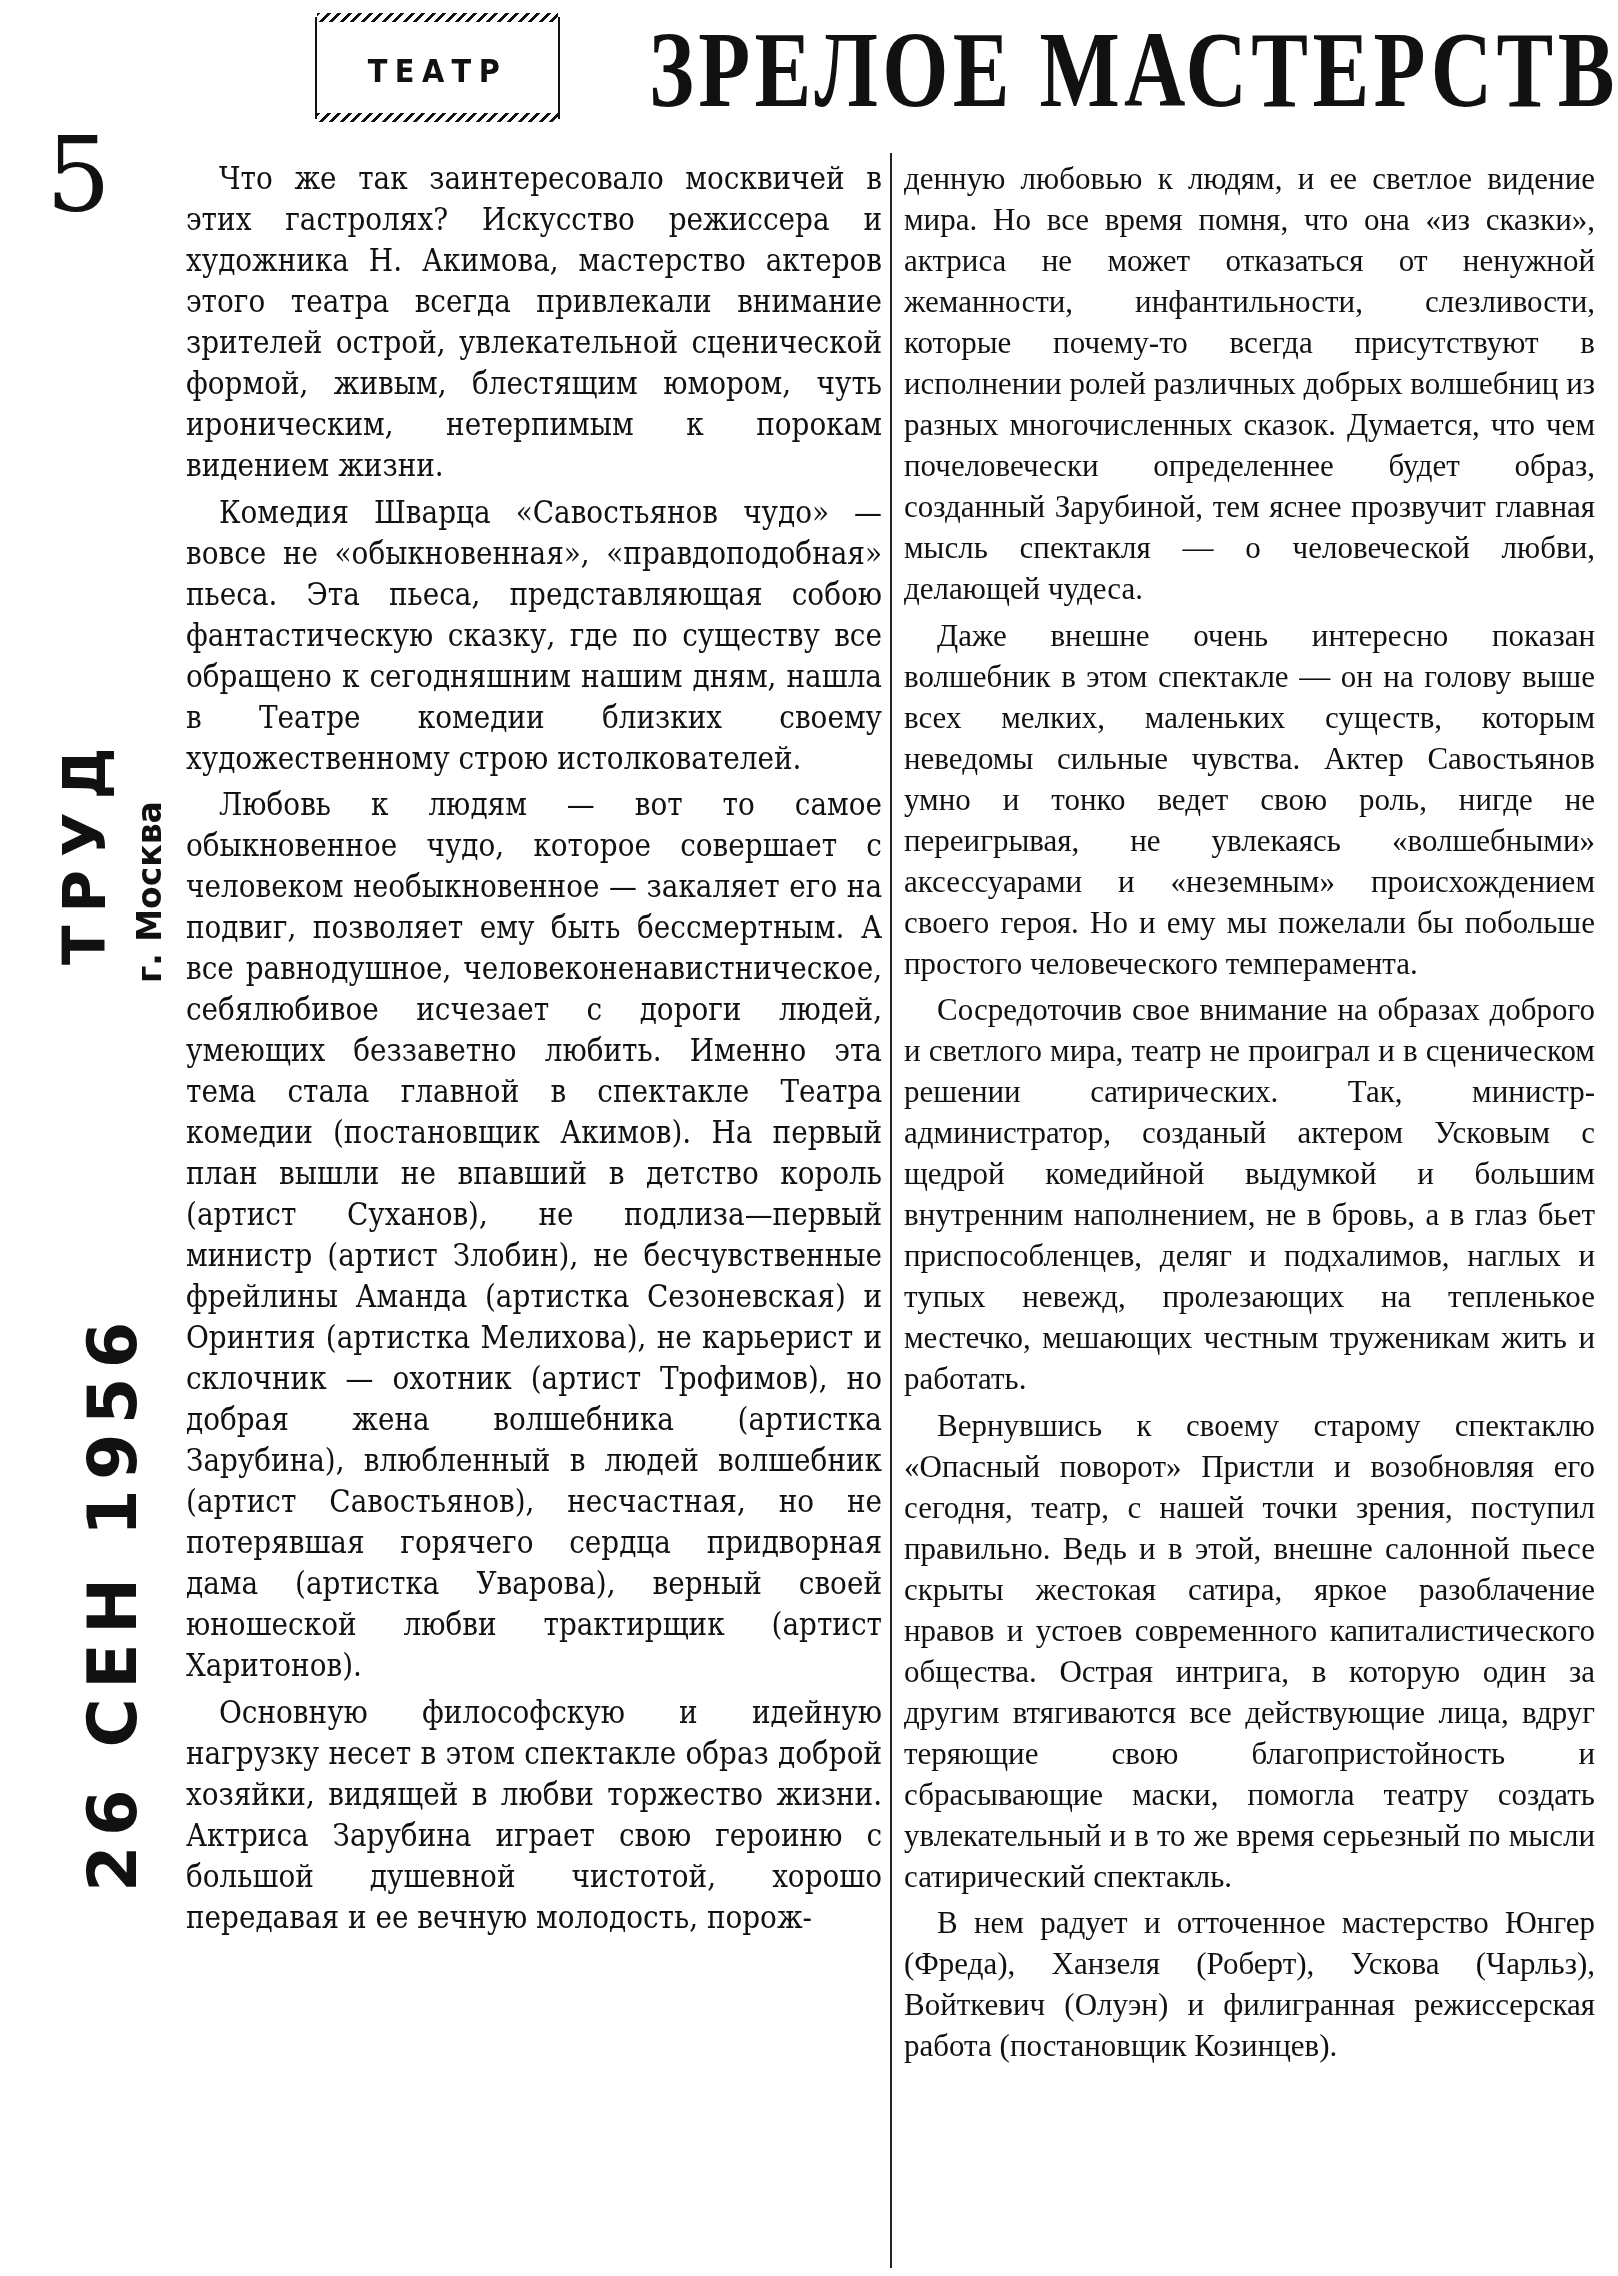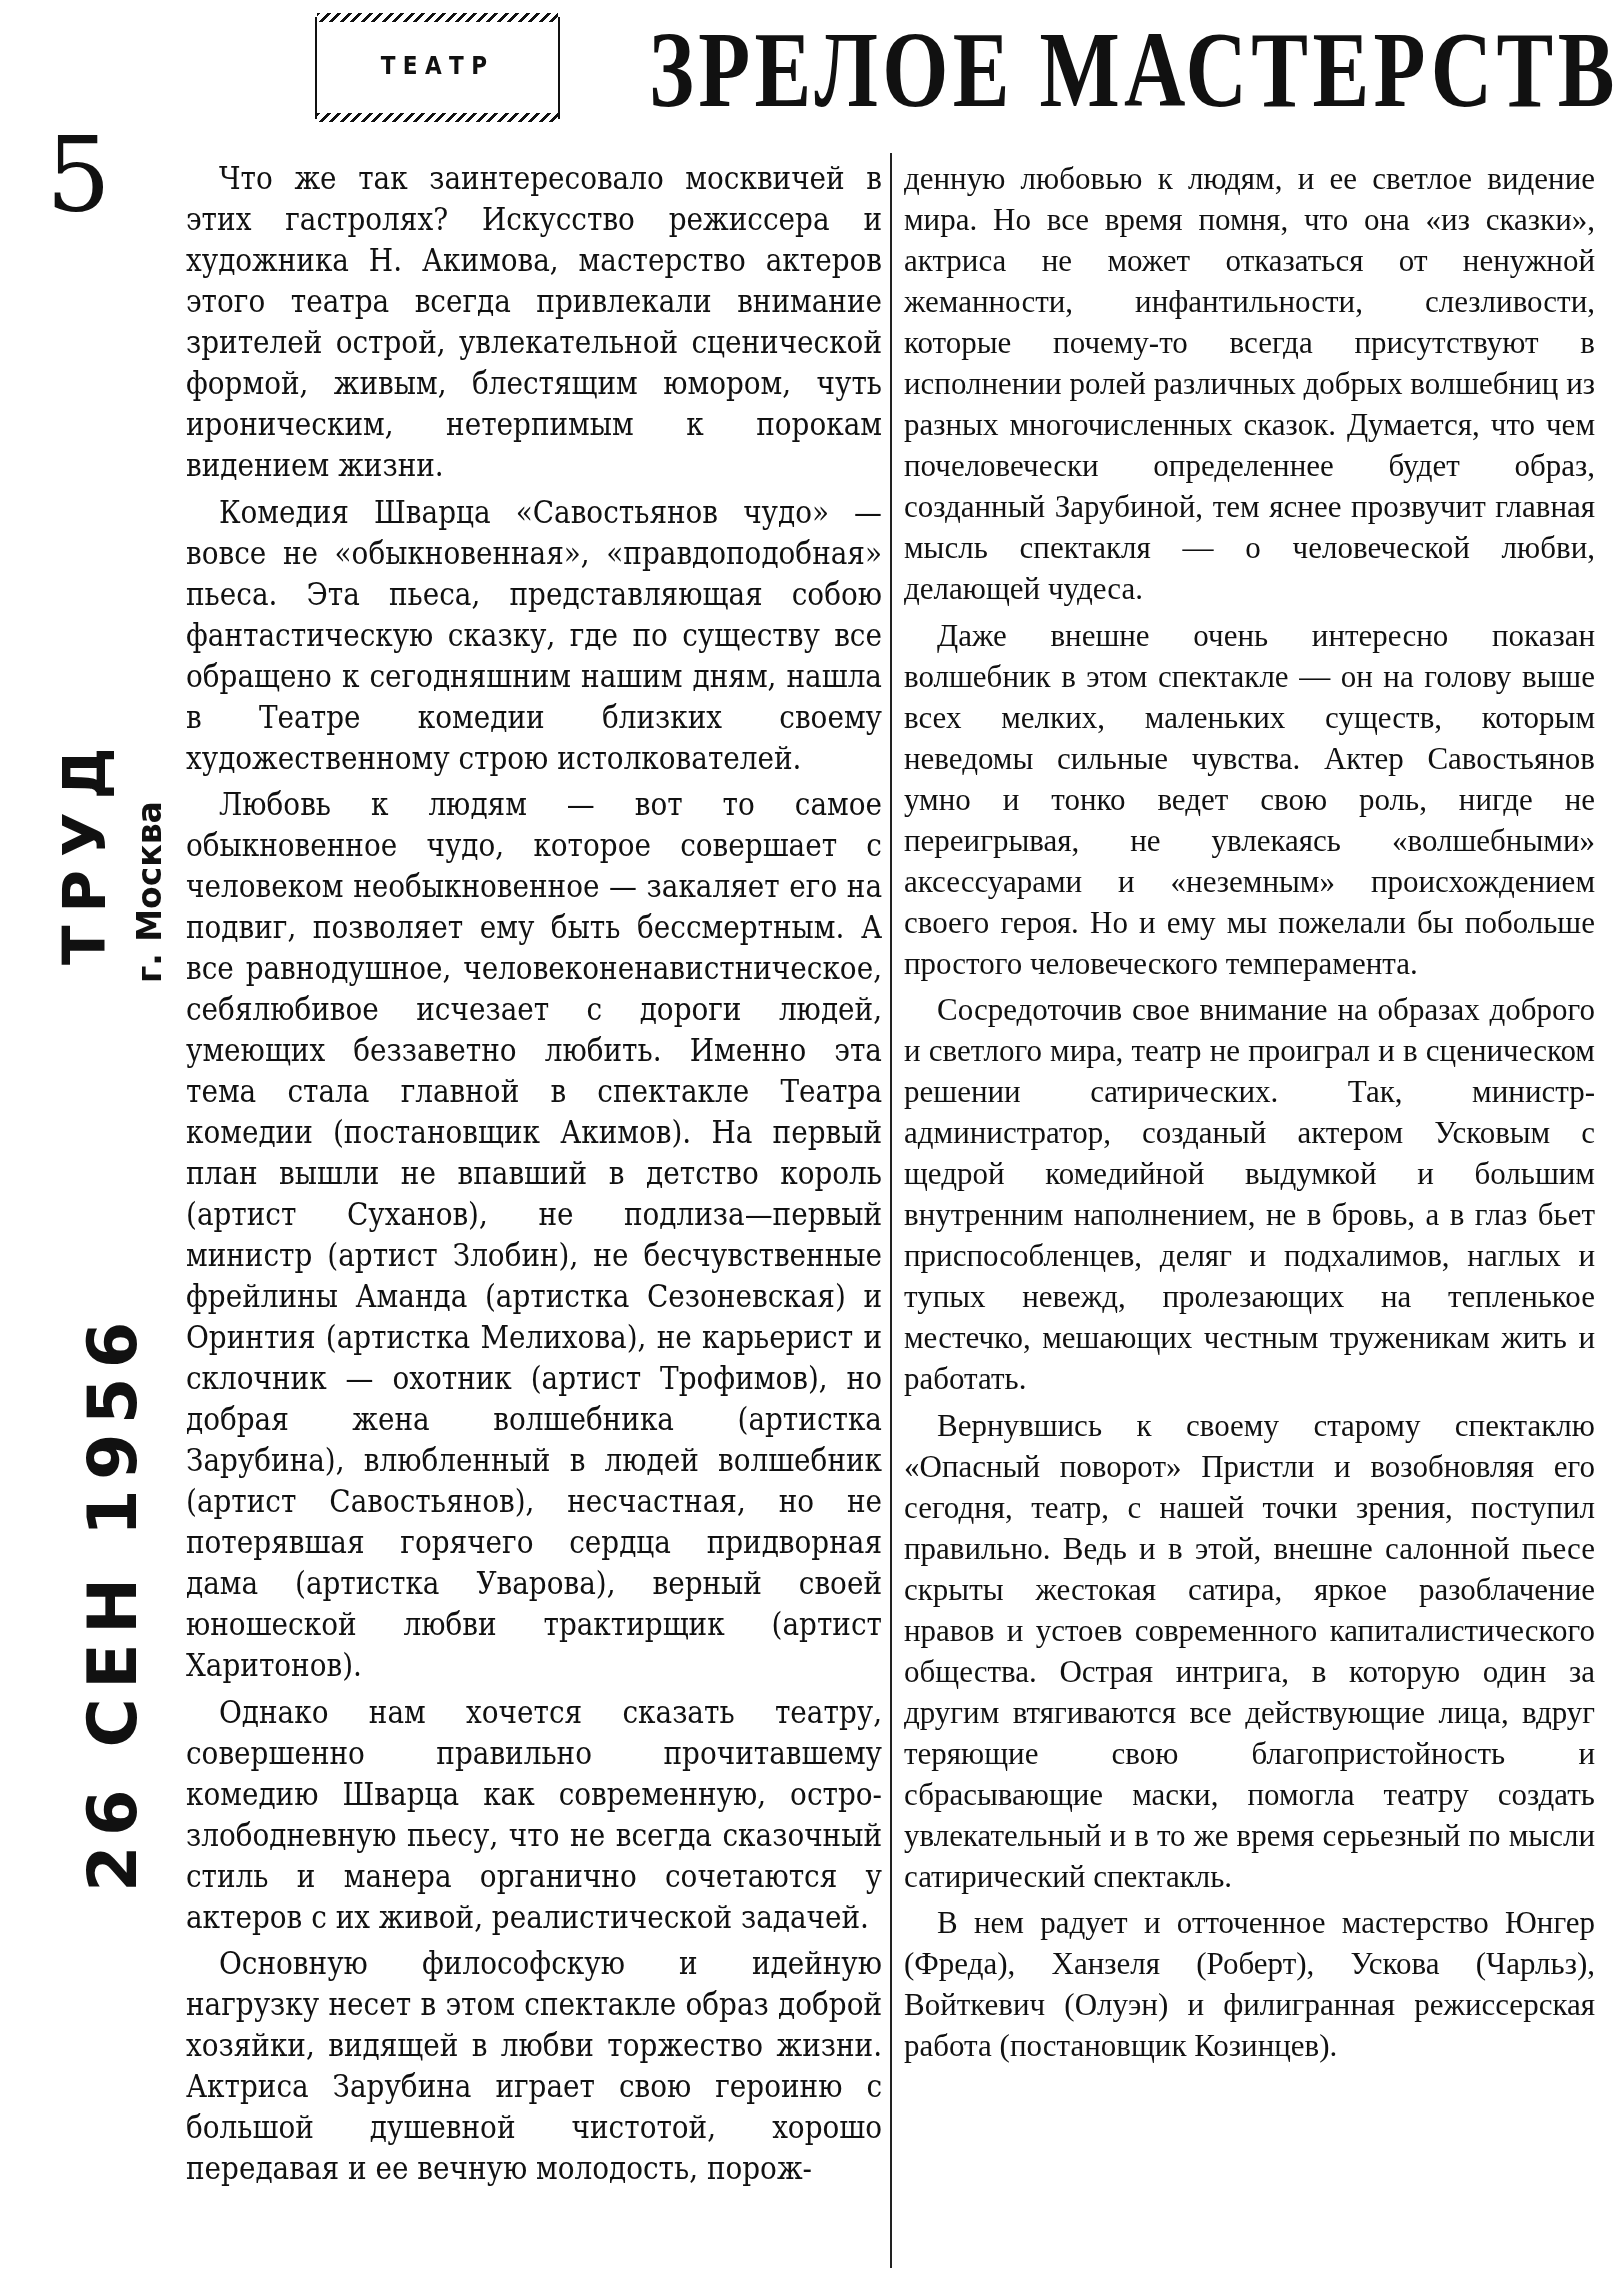--- a/index.html
+++ b/index.html
@@ -4,21 +4,21 @@
 <style>
   html, body { margin:0; padding:0; background:#ffffff; }
   body { width:1619px; height:2276px; position:relative; overflow:hidden;
          font-family:"DejaVu Serif", serif; color:#111; }
   .rubric { position:absolute; left:315px; top:16.7px; width:241px; height:102px;
             border-left:2.8px solid #111; border-right:2.8px solid #111; }
   .rubric::before, .rubric::after { content:""; position:absolute; left:0; right:0; height:9.3px;
             background: repeating-linear-gradient(135deg,#111 0 2.8px, transparent 2.8px 7.4px); }
   .rubric::before { top:-3.7px; } .rubric::after { bottom:-3.7px; }
   .rubric span { position:absolute; left:0; right:0; top:35px; text-align:center;
-            font-family:"DejaVu Sans Condensed","DejaVu Sans",sans-serif; font-size:24px; letter-spacing:7.4px; font-weight:bold; }
+            font-family:"DejaVu Sans Condensed","DejaVu Sans",sans-serif; font-size:32px; letter-spacing:7.4px; font-weight:bold; }
   .headline { position:absolute; left:649px; top:7.4px; font-family:"Liberation Serif", serif;
             font-size:109px; font-weight:bold; letter-spacing:5.6px; transform:scaleX(0.78); transform-origin:left top; white-space:nowrap; }
   .handmark { position:absolute; left:46px; top:116px; font-family:"DejaVu Serif", serif; font-size:102px; color:#111; font-weight:normal; }
   .masthead { position:absolute; left:51px; top:965px; transform:rotate(-90deg); transform-origin:left top;
             font-family:"DejaVu Sans", sans-serif; font-weight:bold; font-size:58px; letter-spacing:13px; white-space:nowrap; }
   .city { position:absolute; left:130px; top:983px; transform:rotate(-90deg); transform-origin:left top;
             font-family:"DejaVu Sans", sans-serif; font-weight:bold; font-size:33px; white-space:nowrap; }
   .date { position:absolute; left:74px; top:1892px; transform:rotate(-90deg); transform-origin:left top;
             font-family:"DejaVu Sans", sans-serif; font-weight:bold; font-size:67px; letter-spacing:9.3px; white-space:nowrap; }
   .col { position:absolute; top:158px; font-family:"DejaVu Serif Condensed","DejaVu Serif", serif;
@@ -39,21 +39,20 @@
 <div class="headline">ЗРЕЛОЕ МАСТЕРСТВО</div>
 
 <div class="masthead">ТРУД</div>
 <div class="city">г. Москва</div>
 <div class="date">26 СЕН 1956</div>
 
 <div class="col col1">
   <p>Что же так заинтересовало москвичей в этих гастролях? Искусство режиссера и художника Н. Акимова, мастерство актеров этого театра всегда привлекали внимание зрителей острой, увлекательной сценической формой, живым, блестящим юмором, чуть ироническим, нетерпимым к порокам видением жизни.</p>
   <p>Комедия Шварца «Савостьянов чудо» — вовсе не «обыкновенная», «правдоподобная» пьеса. Эта пьеса, представляющая собою фантастическую сказку, где по существу все обращено к сегодняшним нашим дням, нашла в Театре комедии близких своему художественному строю истолкователей.</p>
   <p>Любовь к людям — вот то самое обыкновенное чудо, которое совершает с человеком необыкновенное — закаляет его на подвиг, позволяет ему быть бессмертным. А все равнодушное, человеконенавистническое, себялюбивое исчезает с дороги людей, умеющих беззаветно любить. Именно эта тема стала главной в спектакле Театра комедии (постановщик Акимов). На первый план вышли не впавший в детство король (артист Суханов), не подлиза—первый министр (артист Злобин), не бесчувственные фрейлины Аманда (артистка Сезоневская) и Оринтия (артистка Мелихова), не карьерист и склочник — охотник (артист Трофимов), но добрая жена волшебника (артистка Зарубина), влюбленный в людей волшебник (артист Савостьянов), несчастная, но не потерявшая горячего сердца придворная дама (артистка Уварова), верный своей юношеской любви трактирщик (артист Харитонов).</p>
-  <p>Однако нам хочется сказать театру, совершенно правильно прочитавшему комедию Шварца как современную, остро-злободневную пьесу, что не всегда сказочный стиль и манера органично сочетаются у актеров с их живой, реалистической задачей.</p>
   <p>Основную философскую и идейную нагрузку несет в этом спектакле образ доброй хозяйки, видящей в любви торжество жизни. Актриса Зарубина играет свою героиню с большой душевной чистотой, хорошо передавая и ее вечную молодость, порож-</p>
 </div>
 
 <div class="rule"></div>
 
 <div class="col col2">
   <p style="text-indent:0">денную любовью к людям, и ее светлое видение мира. Но все время помня, что она «из сказки», актриса не может отказаться от ненужной жеманности, инфантильности, слезливости, которые почему-то всегда присутствуют в исполнении ролей различных добрых волшебниц из разных многочисленных сказок. Думается, что чем почеловечески определеннее будет образ, созданный Зарубиной, тем яснее прозвучит главная мысль спектакля — о человеческой любви, делающей чудеса.</p>
   <p>Даже внешне очень интересно показан волшебник в этом спектакле — он на голову выше всех мелких, маленьких существ, которым неведомы сильные чувства. Актер Савостьянов умно и тонко ведет свою роль, нигде не переигрывая, не увлекаясь «волшебными» аксессуарами и «неземным» происхождением своего героя. Но и ему мы пожелали бы побольше простого человеческого темперамента.</p>
   <p>Сосредоточив свое внимание на образах доброго и светлого мира, театр не проиграл и в сценическом решении сатирических. Так, министр-администратор, созданый актером Усковым с щедрой комедийной выдумкой и большим внутренним наполнением, не в бровь, а в глаз бьет приспособленцев, деляг и подхалимов, наглых и тупых невежд, пролезающих на тепленькое местечко, мешающих честным труженикам жить и работать.</p>
   <p>Вернувшись к своему старому спектаклю «Опасный поворот» Пристли и возобновляя его сегодня, театр, с нашей точки зрения, поступил правильно. Ведь и в этой, внешне салонной пьесе скрыты жестокая сатира, яркое разоблачение нравов и устоев современного капиталистического общества. Острая интрига, в которую один за другим втягиваются все действующие лица, вдруг теряющие свою благопристойность и сбрасывающие маски, помогла театру создать увлекательный и в то же время серьезный по мысли сатирический спектакль.</p>

